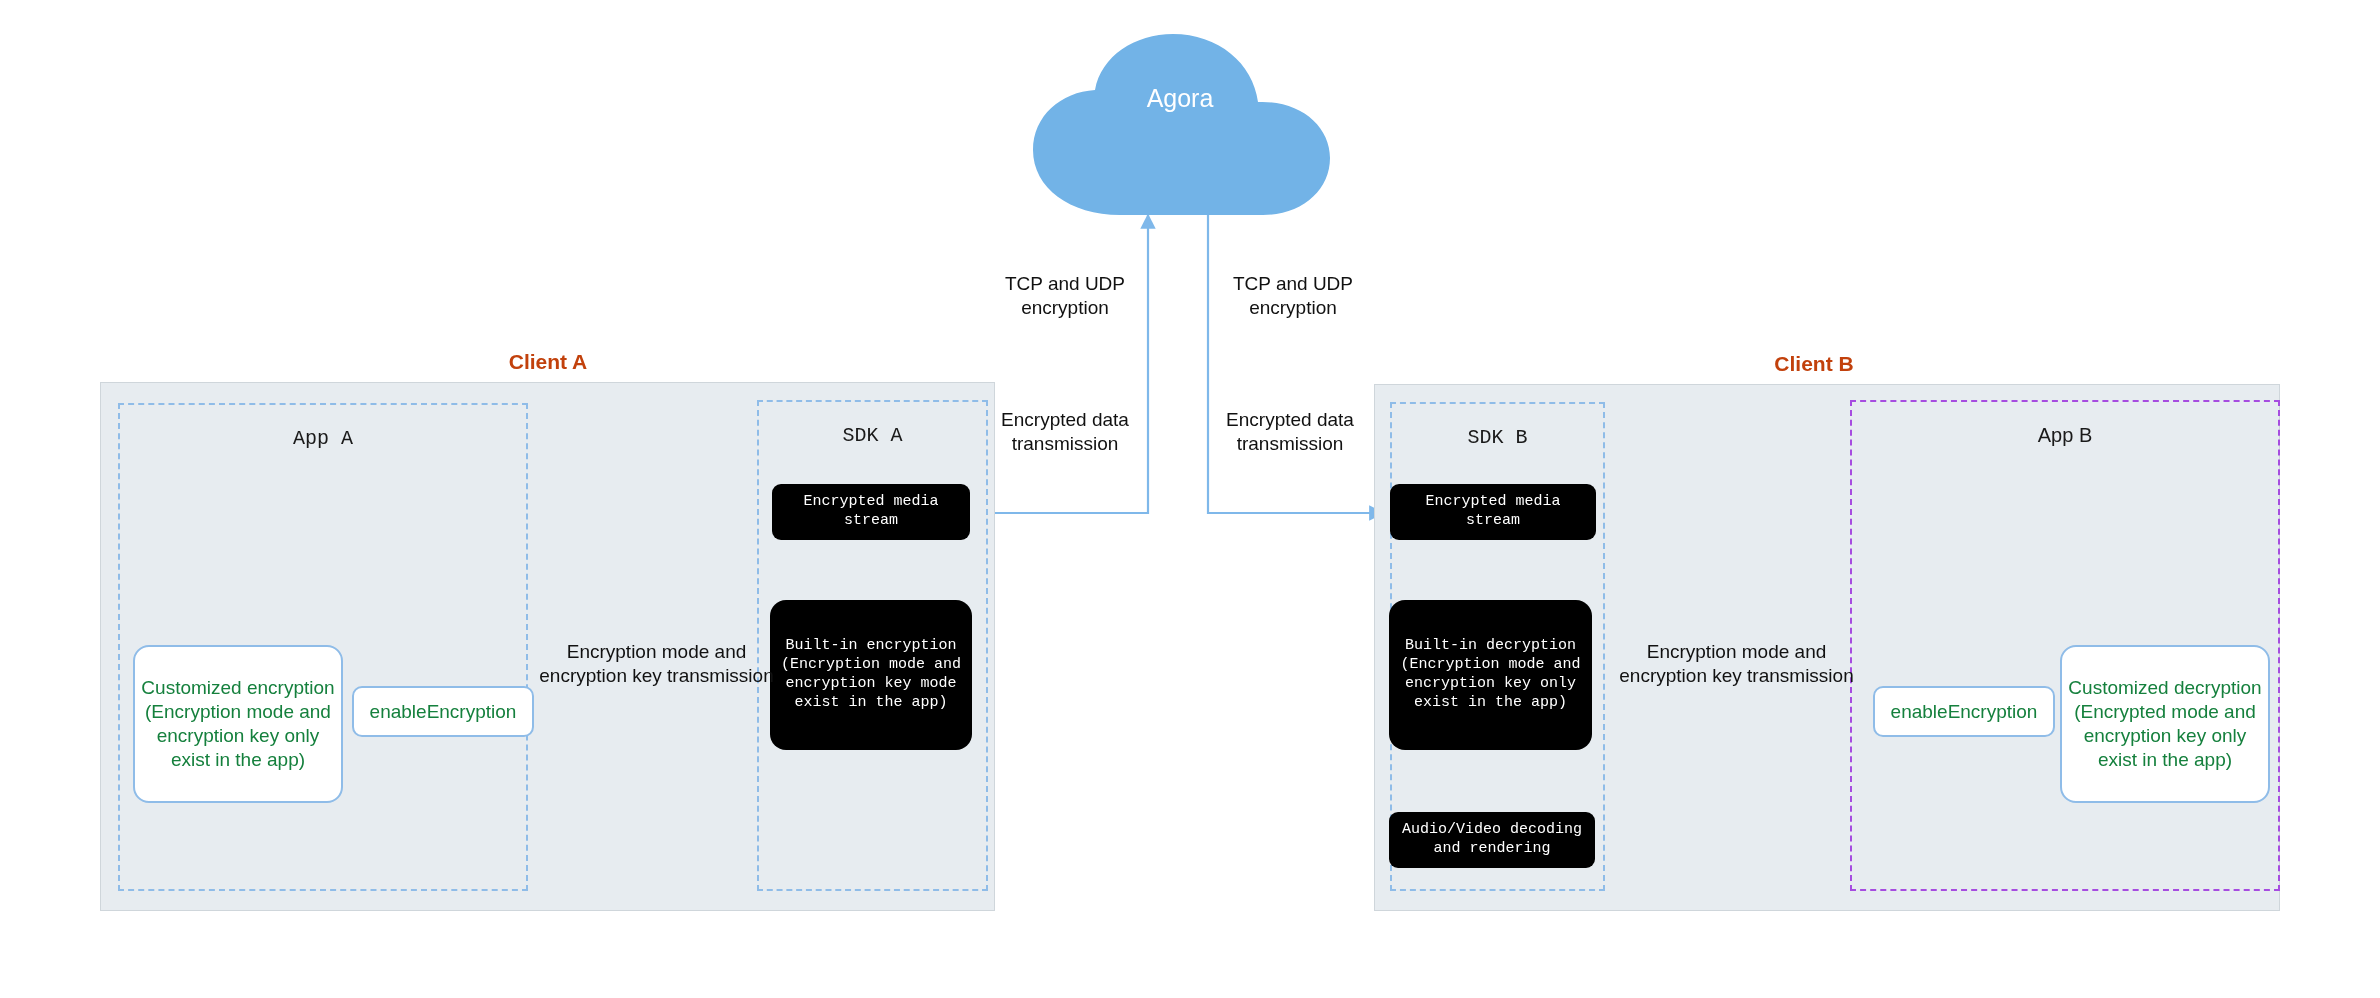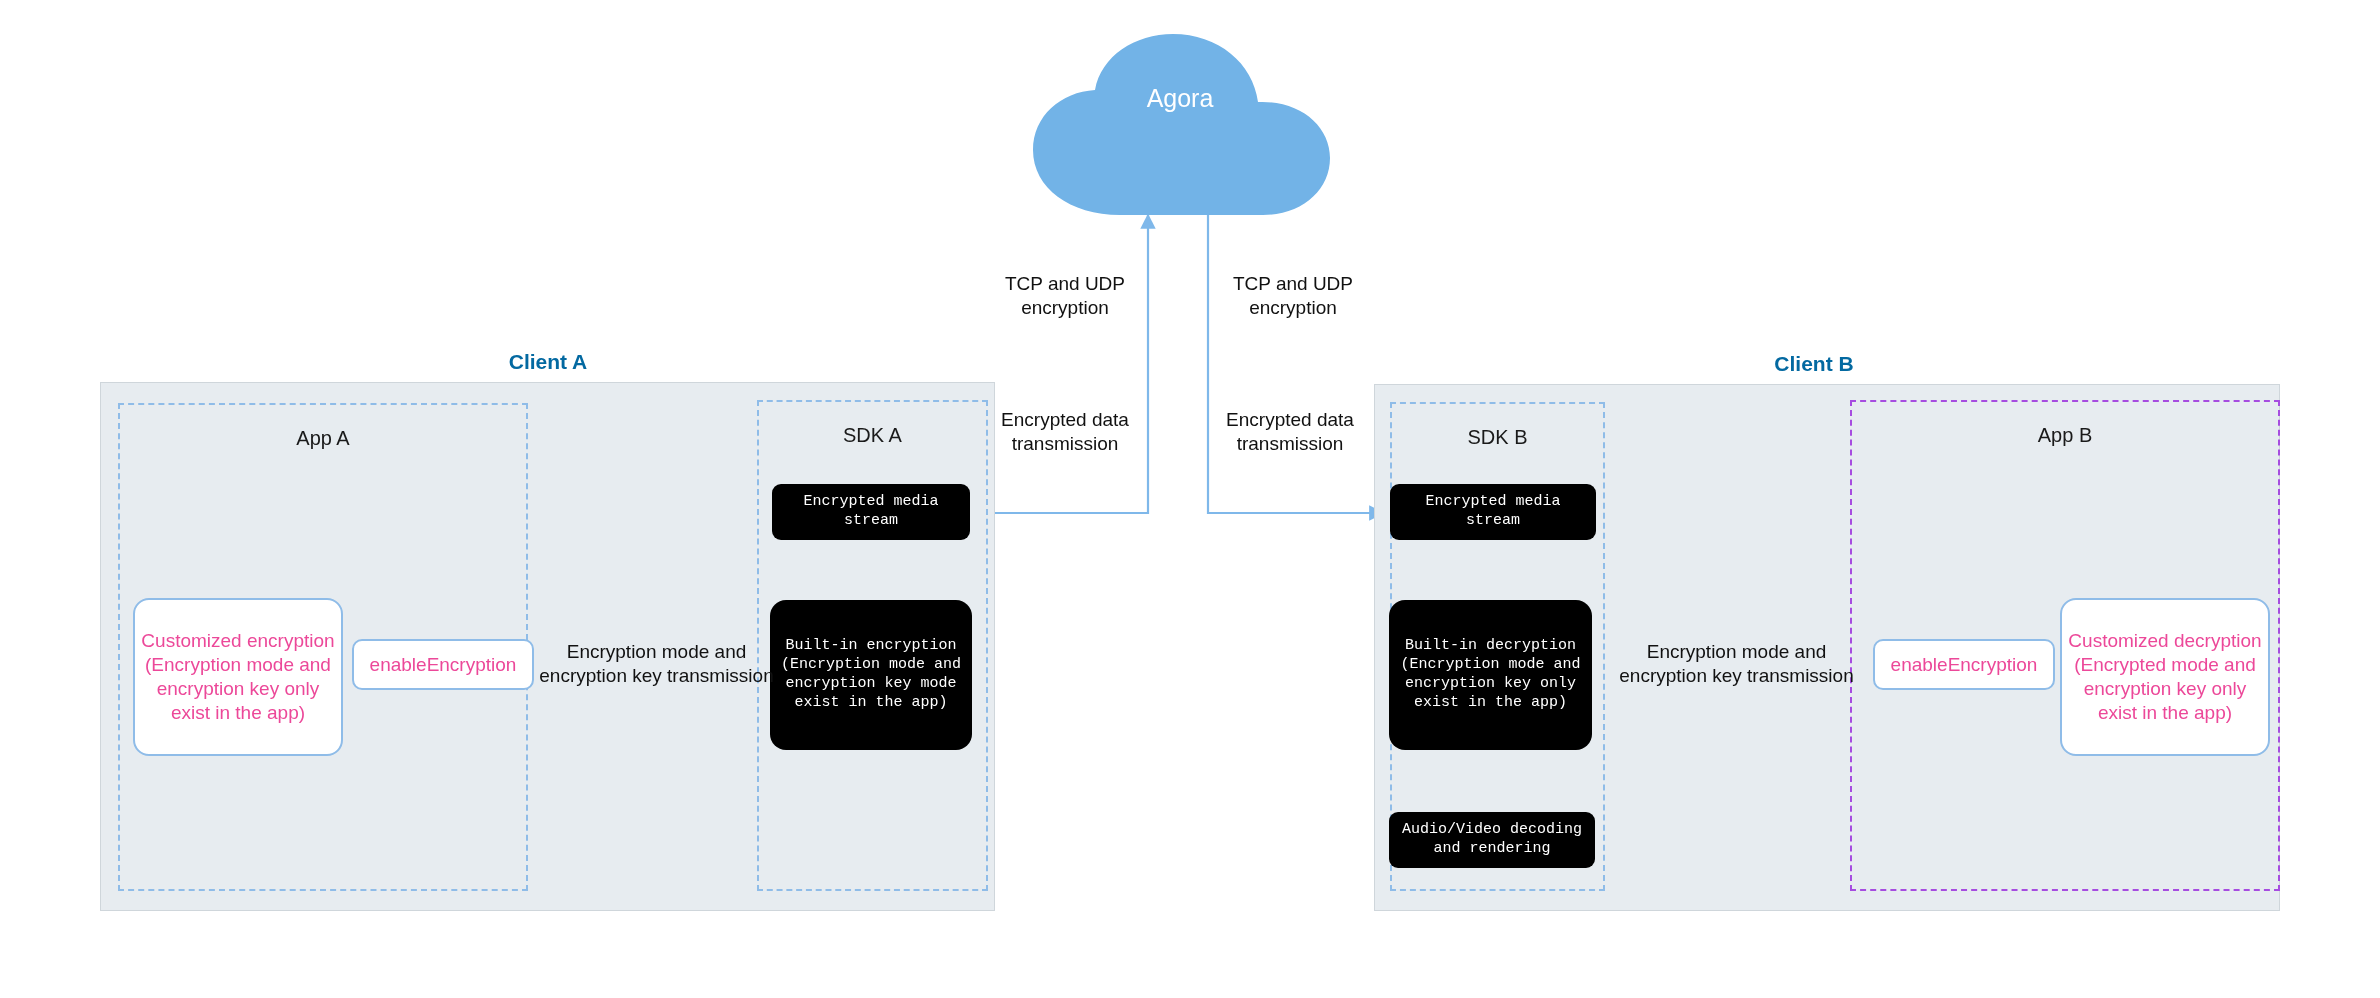--- a/index.html
+++ b/index.html
@@ -32,33 +32,33 @@
   .client-frame {
     position: absolute;
     background: #E7ECF0;
     border: 1px solid #CFD6DB;
     box-sizing: border-box;
   }
   .client-title {
     position: absolute;
     font-size: 21px;
     font-weight: bold;
-    color: #0369a1;
+    color: #c2410c;
     text-align: center;
     white-space: nowrap;
     transform: translateX(-50%);
   }
 
   
   .zone {
     position: absolute;
     box-sizing: border-box;
     background: transparent;
   }
-  .zone.blue   { border: 2px dashed #8FBCE8; }
+  .zone.blue   { border: 2px dashed #8FBCE8; font-family: Liberation Mono, monospace; }
   .zone.purple { border: 2px dashed #A64CE0; }
   .zone-label {
     position: absolute;
     top: 22px;
     left: 0;
     width: 100%;
     text-align: center;
     font-size: 20px;
     color: #1A1A1A;
     white-space: nowrap;
@@ -82,28 +82,29 @@
   }
   .node-solid.tall { border-radius: 16px; }
 
   
   .node-outline {
     position: absolute;
     box-sizing: border-box;
     background: #FFFFFF;
     border: 2px solid #8FBCE8;
     border-radius: 16px;
-    color: #ec4899;
+    color: #15803d;
     font-size: 19px;
     line-height: 1.26;
     display: flex;
     align-items: center;
     justify-content: center;
     text-align: center;
     padding: 4px 6px;
+    margin-top: 47px;
   }
   .node-outline.pill { border-radius: 10px; }
 
   
   .cloud-wrap {
     position: absolute;
   }
   .cloud-label {
     position: absolute;
     width: 100%;

